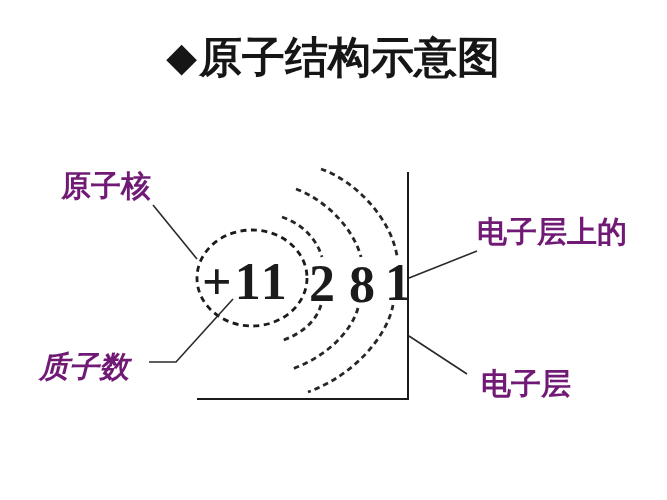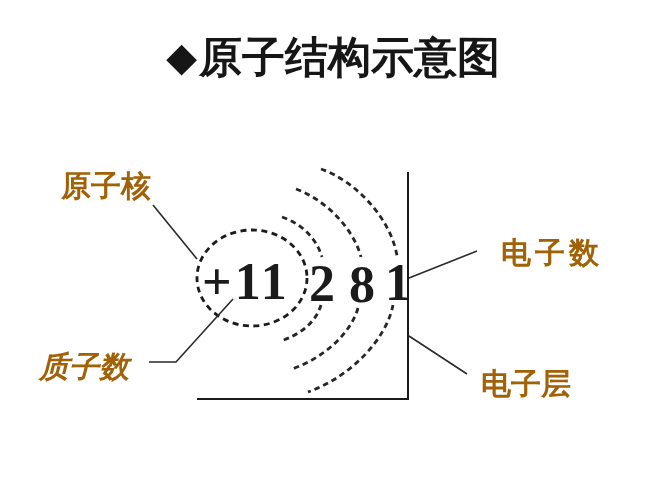--- a/index.html
+++ b/index.html
@@ -26,21 +26,21 @@
     margin-right: 3px;
     vertical-align: 2px;
   }
   svg.diagram { position: absolute; left: 0; top: 0; }
   .lbl {
     position: absolute;
     font-size: 30px;
     font-weight: bold;
     line-height: 1;
     white-space: nowrap;
-    color: #a16207;
+    color: #701a75;
   }
   #lbl-nucleus  { left: 61px;  top: 171px; }
   #lbl-protons  { left: 39px;  top: 352px; font-style: italic; }
   #lbl-electrons{ left: 464px; top: 217px; width: 176px; text-align: center; }
   #lbl-electrons .line2 { display: block; margin-top: 21px; letter-spacing: 4px; }
   #lbl-shell    { left: 481px; top: 369px; }
   .digits {
     font-family: "Liberation Serif", serif;
     font-weight: bold;
     fill: #1b1b1b;
@@ -76,16 +76,16 @@
   <text x="322" y="301" class="digits" font-size="52" text-anchor="middle">2</text>
   <text x="362" y="302" class="digits" font-size="52" text-anchor="middle">8</text>
   <text x="398" y="300" class="digits" font-size="52" text-anchor="middle">1</text>
 </svg>
 
 <div class="lbl" id="lbl-nucleus">原子核</div>
 
 <div class="lbl" id="lbl-protons">质子数</div>
 
 <div class="lbl" id="lbl-electrons">
-  <span class="line2">电子数</span>
+  <span class="line1">电子层上的</span>
 </div>
 
 <div class="lbl" id="lbl-shell">电子层</div>
 
 </body></html>

